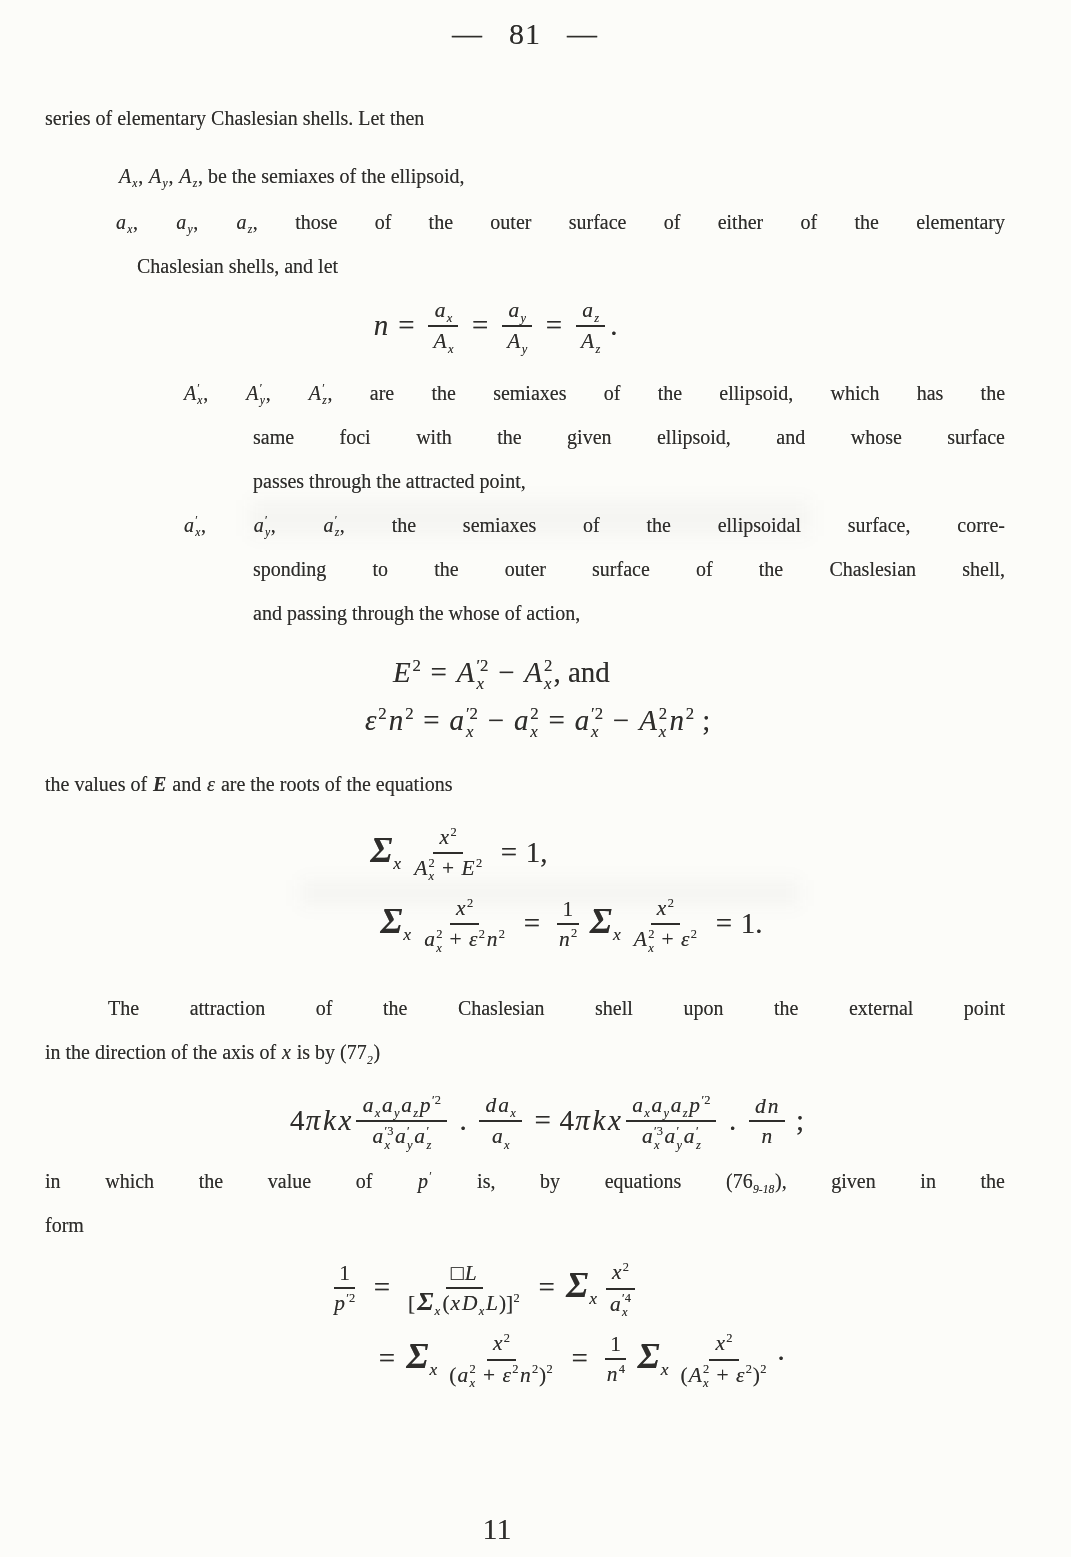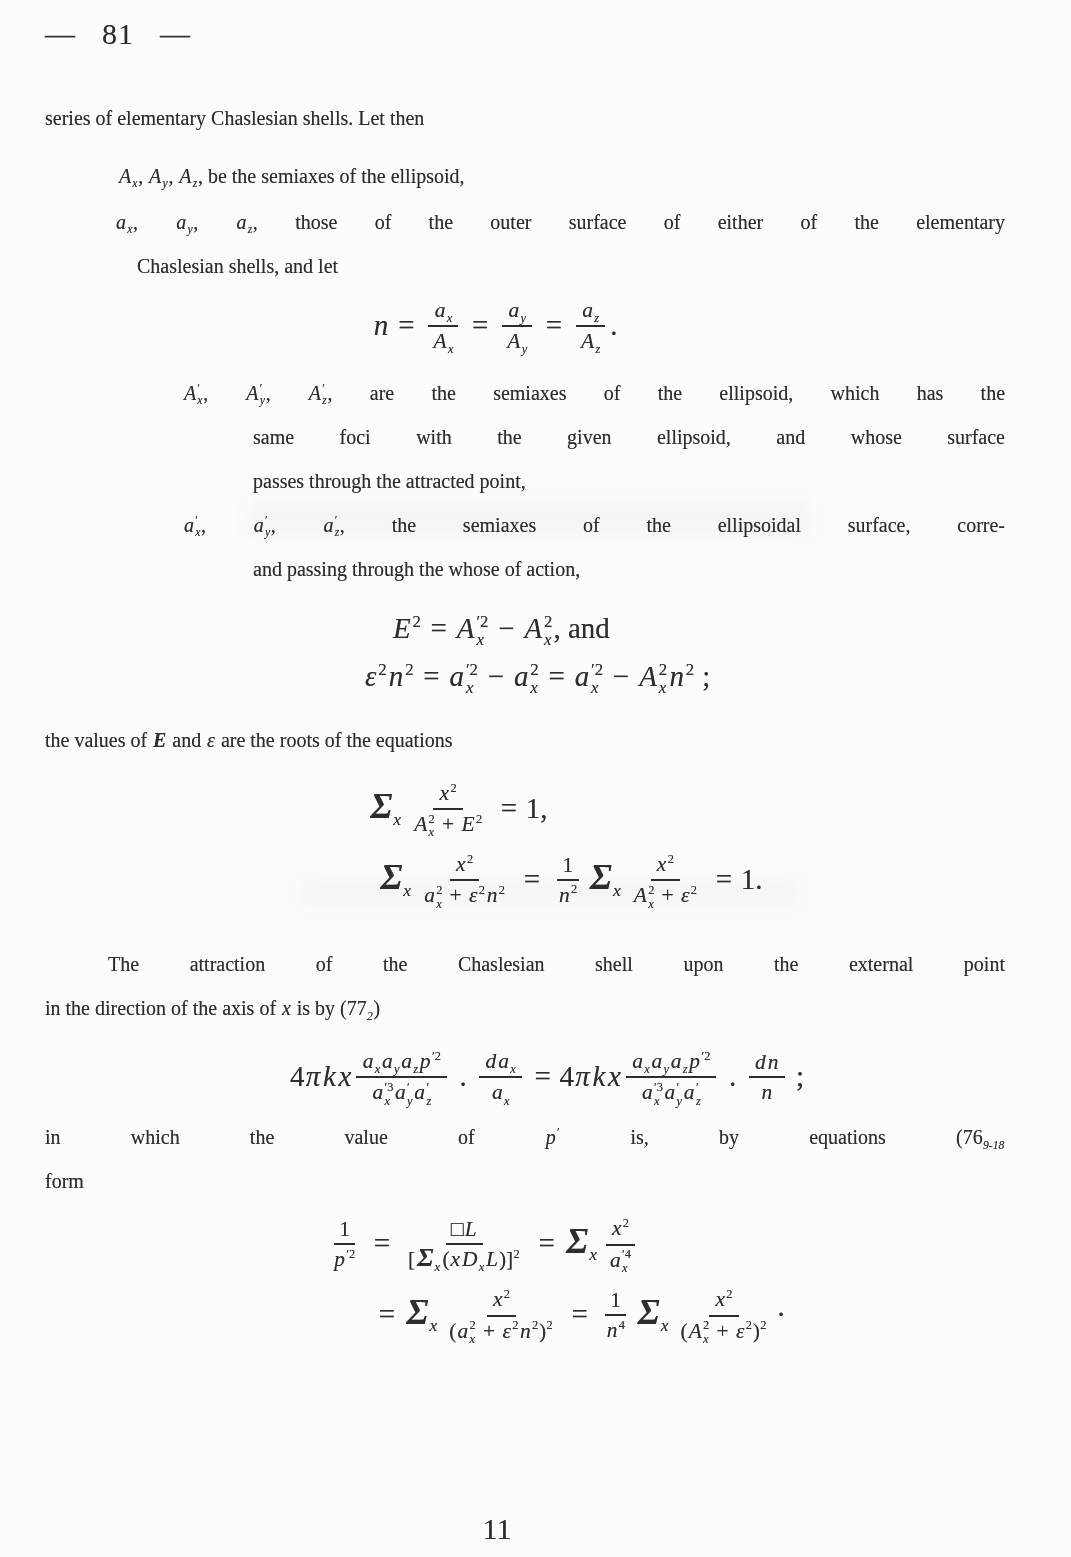--- a/index.html
+++ b/index.html
@@ -7,21 +7,21 @@
     position:relative;
     width:1071px; height:1557px;
     margin:0 auto;
     background:#fcfcf9;
     color:#2e2d2b;
     font-family:"Liberation Serif","DejaVu Serif",serif;
     overflow:hidden;
   }
   .content { padding:14px 66px 0 45px; }
 
-  .pghead { font-size:30px; line-height:40px; letter-spacing:1px; }
+  .pghead { text-align:center; font-size:30px; line-height:40px; letter-spacing:1px; }
   .pghead .num { margin:0 26px; }
 
   .tline { font-size:20px; line-height:44px; white-space:nowrap; }
   .stretch { white-space:normal; text-align:justify; text-align-last:justify; }
 
   .ind-p1   { margin-left:65px;  }  
   .ind-defA { margin-left:73px;  }
   .ind-defa { margin-left:70px;  }
   .ind-cont1{ margin-left:92px; }
   .ind-def2 { margin-left:138px; }
@@ -161,20 +161,21 @@
     <div class="tline ind-def2 stretch"><span class="mtok"><span class="mv">a</span><span class="mss">
             <span class="msup">′</span>
             <span class="msub">x</span>
           </span></span><span class="mr">, </span><span class="mtok"><span class="mv">a</span><span class="mss">
             <span class="msup">′</span>
             <span class="msub">y</span>
           </span></span><span class="mr">, </span><span class="mtok"><span class="mv">a</span><span class="mss">
             <span class="msup">′</span>
             <span class="msub">z</span>
           </span></span><span class="mr">, the semiaxes of the ellipsoidal surface, corre-</span></div>
+    <div class="tline ind-cont2 stretch">sponding to the outer surface of the Chaslesian shell,</div>
     <div class="tline ind-cont2">and passing through the whose of action,</div>
 
     <div class="eqgroup" style="margin-top:16px">
       <div class="eqcol off-eq2">
         <div class="eqline eqE-shift"><span class="mtok"><span class="mv">E</span><span class="mss">
                 <span class="msup">2</span>
                 <span class="msub"></span>
               </span></span><span class="mop">=</span><span class="mtok"><span class="mv">A</span><span class="mss">
                 <span class="msup">′2</span>
                 <span class="msub">x</span>
@@ -339,21 +340,21 @@
             <span class="mden"><span class="mv">n</span></span>
           </span><span class="mr"> ;</span></span>
     </div>
 
     <div class="tline stretch" style=""><span class="mr">in which the value of </span><span class="mtok"><span class="mv">p</span><span class="mss">
             <span class="msup">′</span>
             <span class="msub"></span>
           </span></span><span class="mr"> is, by equations (</span><span class="mtok"><span class="mr">76</span><span class="mss">
             <span class="msup"></span>
             <span class="msub">9-18</span>
-          </span></span></div>
+          </span></span><span class="mr">), given in the</span></div>
     <div class="tline">form</div>
 
     <div class="eqgroup" style="margin-top:8px">
       <div class="eqcol off-eq67">
         <div class="eqline"><span class="mfrac">
               <span class="mnum"><span class="mr">1</span></span>
               <span class="mden"><span class="mtok"><span class="mv">p</span><span class="mss">
                     <span class="msup">′2</span>
                     <span class="msub"></span>
                   </span></span></span>

